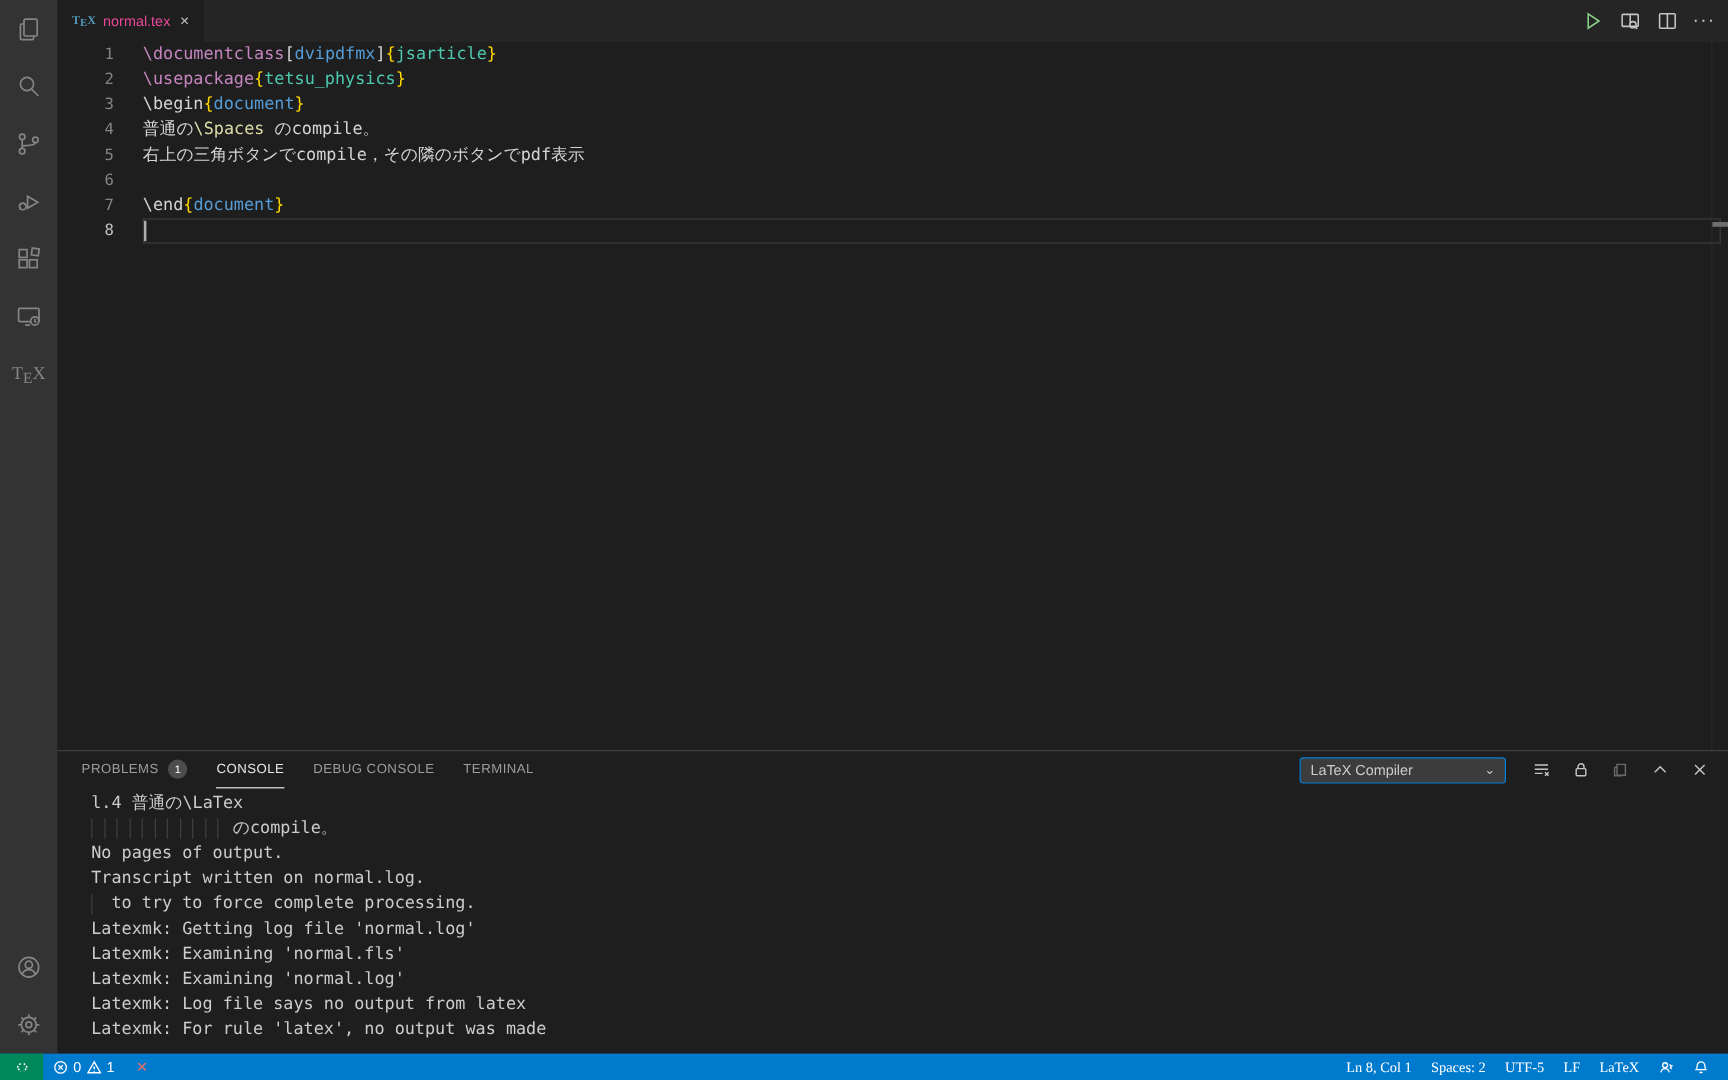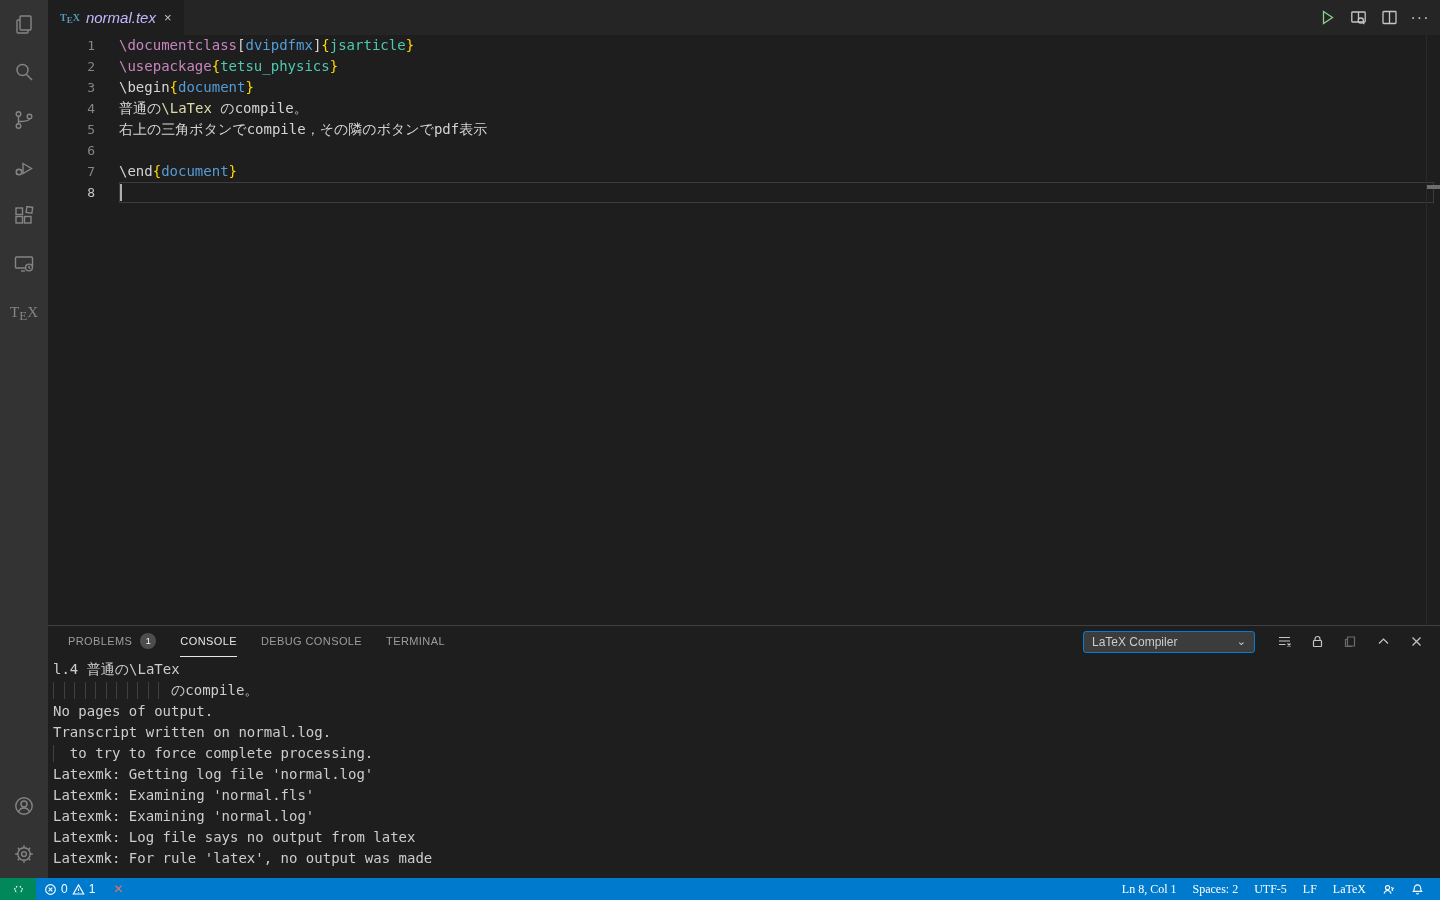--- a/index.html
+++ b/index.html
@@ -17,21 +17,21 @@
   .tex-logo { font-family:"Liberation Serif", serif; font-size:15px; color:#858585; letter-spacing:0; }
   .tex-logo .te { position:relative; top:3px; font-size:13px; }
 
   
   .workbench { position:absolute; left:48px; top:0; width:1392px; height:878px; }
 
   
   .tabbar { position:relative; height:35px; background:#252526; display:flex; align-items:stretch; }
   .tab { display:flex; align-items:center; gap:6px; padding:0 10px 0 12px; background:#1e1e1e;
          min-width:120px; cursor:pointer; }
-  .tab-label { color:#c4b5fd; font-size:15px;font-style:italic; }
+  .tab-label { color:#ec4899; font-size:12px; }
   .tab-close { color:#c5c5c5; font-size:13px; padding:0 2px; cursor:pointer; }
   .tex-file-icon { font-family:"Liberation Serif", serif; font-size:10px; color:#519aba; font-weight:bold; }
   .tex-file-icon .te { position:relative; top:2px; font-size:9px; }
   .editor-actions { position:absolute; right:8px; top:0; height:35px; display:flex; align-items:center; gap:7px; }
   .ea-btn { width:24px; height:24px; display:flex; align-items:center; justify-content:center; cursor:pointer; }
   .ea-btn svg { width:17px; height:17px; fill:none; stroke:#c5c5c5; stroke-width:1.3; }
   .ea-btn.play svg { stroke:#89d185; }
   .ellipsis { color:#c5c5c5; font-size:16px; letter-spacing:1px; line-height:10px; }
 
   
@@ -64,21 +64,21 @@
   .panel-badge { background:#4d4d4d; color:#ffffff; font-size:9px; min-width:16px; height:16px;
                  border-radius:8px; display:flex; align-items:center; justify-content:center; padding:0 4px; }
   .panel-controls { display:flex; align-items:center; gap:13px; }
   .channel-select { width:172px; height:22px; background:#3c3c3c; border:1px solid #007fd4; border-radius:3px;
                     color:#cccccc; font-size:12px; display:flex; align-items:center; padding:0 8px;
                     justify-content:space-between; cursor:pointer; margin-right:6px; }
   .chev { color:#cccccc; font-size:11px; }
   .pc-btn { width:20px; height:20px; display:flex; align-items:center; justify-content:center; cursor:pointer; }
   .pc-btn svg { width:15px; height:15px; fill:none; stroke:#c5c5c5; stroke-width:1.2; }
   .pc-btn.dim svg { stroke:#6a6a6a; }
-  .panel-body { position:relative; height:221px; overflow:hidden; padding:2px 0 0 5px;
+  .panel-body { position:relative; height:221px; overflow:hidden; padding:2px 0 0 28px;
                 font-family:"DejaVu Sans Mono", monospace; font-size:14px; color:#cccccc; }
   .out-line { position:relative; height:21px; line-height:21px; white-space:pre; }
   .out-guide { position:absolute; top:2px; bottom:2px; width:1px; background:#404040; }
 
   
   .statusbar { position:absolute; left:0; top:878px; width:1440px; height:22px; background:#007acc;
                color:#ffffff; font-size:12px; display:flex; align-items:center; }
   .sb-remote { width:36px; height:22px; background:#00875a; display:flex; align-items:center;
                justify-content:center; cursor:pointer; flex:none; }
   .sb-remote svg { width:13px; height:13px; stroke:#ffffff; fill:none; stroke-width:1.4; }
@@ -199,21 +199,21 @@
           <div class="code-line">
             <div class="gutter">2</div>
             <div class="code-content"><span class="tok-cmd">\usepackage</span><span class="tok-gold">{</span><span class="tok-teal">tetsu_physics</span><span class="tok-gold">}</span></div>
           </div>
           <div class="code-line">
             <div class="gutter">3</div>
             <div class="code-content"><span class="tok-plain">\begin</span><span class="tok-gold">{</span><span class="tok-blue">document</span><span class="tok-gold">}</span></div>
           </div>
           <div class="code-line">
             <div class="gutter">4</div>
-            <div class="code-content"><span class="tok-plain">普通の</span><span class="tok-olive">\LaTex</span><span class="tok-plain"> のcompile。</span></div>
+            <div class="code-content"><span class="tok-plain">普通の</span><span class="tok-olive">\Spaces</span><span class="tok-plain"> のcompile。</span></div>
           </div>
           <div class="code-line">
             <div class="gutter">5</div>
             <div class="code-content"><span class="tok-plain">右上の三角ボタンでcompile，その隣のボタンでpdf表示</span></div>
           </div>
           <div class="code-line">
             <div class="gutter">6</div>
             <div class="code-content"></div>
           </div>
           <div class="code-line">

